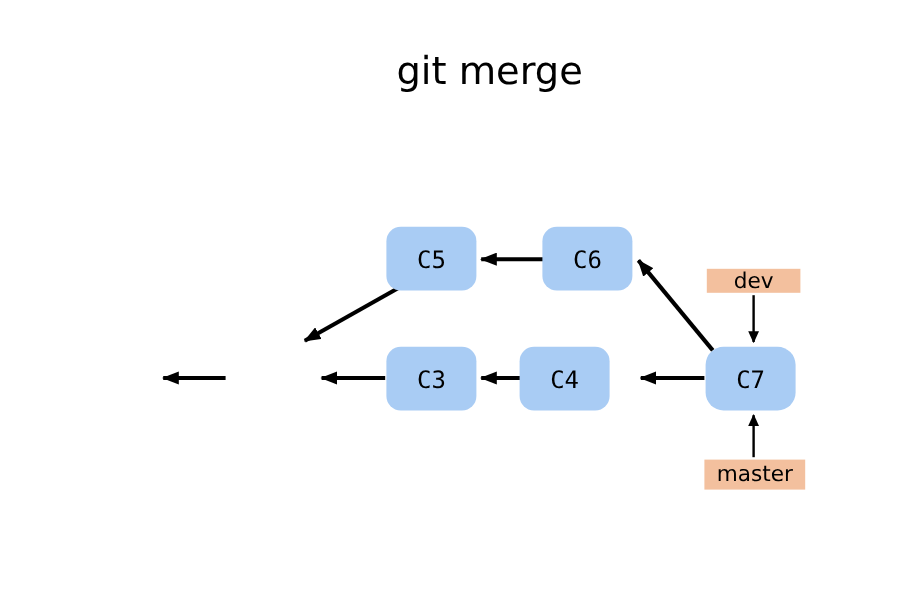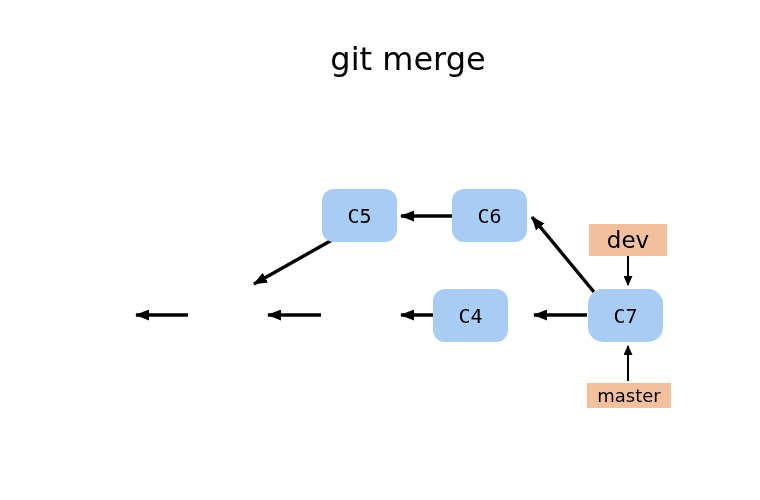--- a/index.html
+++ b/index.html
@@ -58,21 +58,21 @@
   .n-c6 { left: 452px; top: 189px; }
   .branch {
     position: absolute;
     background: var(--branch-fill, #f3c09e);
     display: flex;
     align-items: center;
     justify-content: center;
     font-family: "DejaVu Sans", sans-serif;
     color: var(--text, #000000);
   }
-  .b-dev    { left: 589px; top: 224px; width: 78px; height: 32px; font-size: 23px; }
+  .b-dev    { left: 589px; top: 224px; width: 78px; height: 20px; font-size: 18px; }
   .b-master { left: 587px; top: 383px; width: 84px; height: 25px; font-size: 18px; }
 </style>
 </head>
 <body>
 
 <div class="stage">
 
   <div class="title">git merge</div>
 
   <svg class="edges" viewBox="0 0 760 500" xmlns="http://www.w3.org/2000/svg">
@@ -88,20 +88,23 @@
     <path class="edge" d="M321,315 L268,315" marker-end="url(#ah)"></path>
     <path class="edge" d="M454,315 L401,315" marker-end="url(#ah)"></path>
     <path class="edge" d="M587,315 L534,315" marker-end="url(#ah)"></path>
     <path class="edge" d="M454,216 L401,216" marker-end="url(#ah)"></path>
     <path class="edge" d="M332,240 L254,284" marker-end="url(#ah)"></path>
     <path class="edge" d="M594,292 L532,217" marker-end="url(#ah)"></path>
     <path class="edge thin" d="M628,246 L628,285" marker-end="url(#ah-s)"></path>
     <path class="edge thin" d="M628,381 L628,346" marker-end="url(#ah-s)"></path>
   </svg>
 
+  <div class="node n-c3">
+    <span>C3</span>
+  </div>
   <div class="node n-c4">
     <span>C4</span>
   </div>
   <div class="node n-c5">
     <span>C5</span>
   </div>
   <div class="node n-c6">
     <span>C6</span>
   </div>
   <div class="node n-c7">

